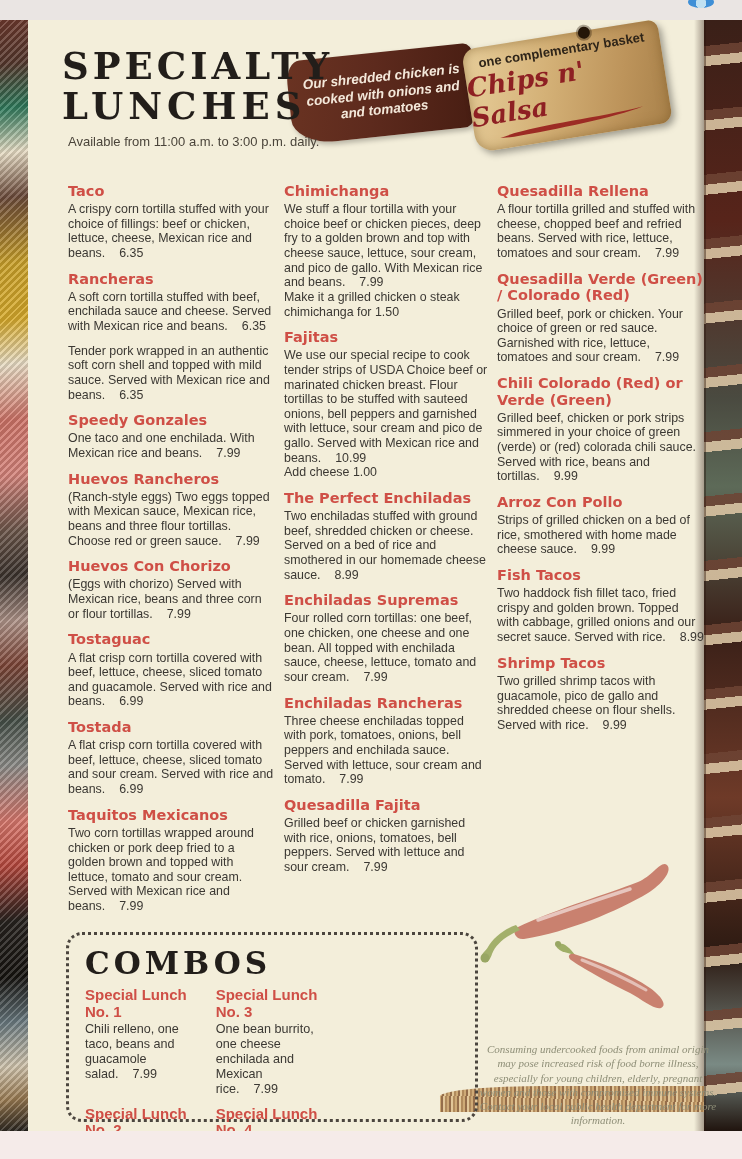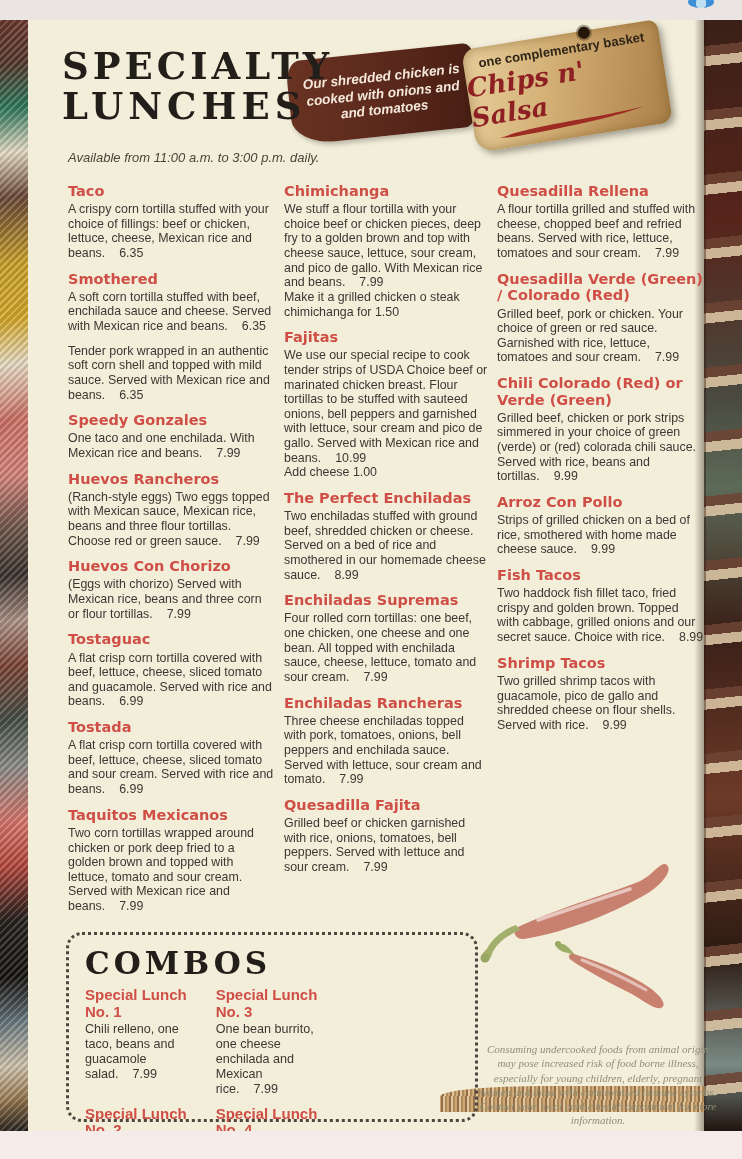--- a/index.html
+++ b/index.html
@@ -35,21 +35,21 @@
   .page{position:absolute;left:28px;top:20px;width:676px;height:1111px;background:#f3eeda;z-index:2;}
   .fringe{position:absolute;left:440px;top:1086px;width:264px;height:26px;z-index:4;opacity:.9;
     border-radius:40% 0 0 0;
     background:repeating-linear-gradient(93deg,#caa26b 0 2px,#8a5f3a 2px 4px,#e0c291 4px 6px,#a97f4e 6px 8px);}
 
   
   .title-block{position:absolute;left:62px;top:48px;width:240px;text-align:center;z-index:5;}
   .display-font{font-family:"DejaVu Serif",serif;font-weight:700;color:#221e1a;}
   .title-line1{font-size:37px;letter-spacing:4px;line-height:1.0;}
   .title-line2{font-size:37px;letter-spacing:5px;line-height:1.15;}
-  .availability{position:absolute;left:68px;top:150px;width:300px;font-style:italic;
+  .availability{position:absolute;left:68px;top:134px;width:300px;
     font-size:13px;color:#4a443a;z-index:5;}
 
   
   .ribbon{position:absolute;left:289px;top:52px;width:188px;height:84px;z-index:4;
     background:linear-gradient(100deg,#6a3322 0%,#5d2a1d 45%,#471d12 100%);
     border-radius:14px 10px 16px 42px/22px 14px 30px 26px;
     transform:rotate(-6deg);display:flex;align-items:center;justify-content:center;
     box-shadow:2px 3px 5px rgba(0,0,0,.25);}
   .ribbon-text{color:#f4e8da;font-style:italic;font-size:13.5px;line-height:1.25;
     text-align:center;font-weight:bold;}
@@ -134,21 +134,21 @@
     </svg>
   </div>
 
   <div class="menu-col" id="col1">
   <div class="item">
     <h3 class="item-name">Taco</h3>
     <p class="item-desc"><span>A crispy corn tortilla stuffed with your choice of fillings: beef or chicken, lettuce, cheese, Mexican rice and beans.</span><span class="price">6.35</span></p>
   </div>
 
   <div class="item">
-    <h3 class="item-name">Smothered</h3>
+    <h3 class="item-name">Rancheras</h3>
     <p class="item-desc"><span>A soft corn tortilla stuffed with beef, enchilada sauce and cheese. Served with Mexican rice and beans.</span><span class="price">6.35</span></p>
   </div>
 
   <div class="item">
     <p class="item-desc"><span>Tender pork wrapped in an authentic soft corn shell and topped with mild sauce. Served with Mexican rice and beans.</span><span class="price">6.35</span></p>
   </div>
 
   <div class="item">
     <h3 class="item-name">Speedy Gonzales</h3>
     <p class="item-desc"><span>One taco and one enchilada. With Mexican rice and beans.</span><span class="price">7.99</span></p>
@@ -227,21 +227,21 @@
   </div>
 
 
   <div class="item">
     <h3 class="item-name">Arroz Con Pollo</h3>
     <p class="item-desc"><span>Strips of grilled chicken on a bed of rice, smothered with home made cheese sauce.</span><span class="price">9.99</span></p>
   </div>
 
   <div class="item">
     <h3 class="item-name">Fish Tacos</h3>
-    <p class="item-desc"><span>Two haddock fish fillet taco, fried crispy and golden brown. Topped with cabbage, grilled onions and our secret sauce. Choice with rice.</span><span class="price">8.99</span></p>
+    <p class="item-desc"><span>Two haddock fish fillet taco, fried crispy and golden brown. Topped with cabbage, grilled onions and our secret sauce. Served with rice.</span><span class="price">8.99</span></p>
   </div>
 
   <div class="item">
     <h3 class="item-name">Shrimp Tacos</h3>
     <p class="item-desc"><span>Two grilled shrimp tacos with guacamole, pico de gallo and shredded cheese on flour shells. Served with rice.</span><span class="price">9.99</span></p>
   </div>
 </div>
 
   <div class="combos-box">
     <h2 class="display-font combos-title">COMBOS</h2>

